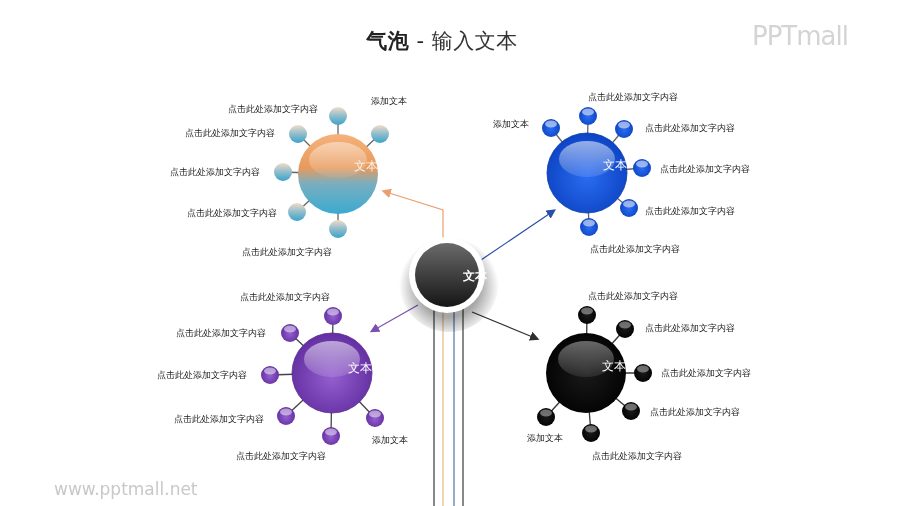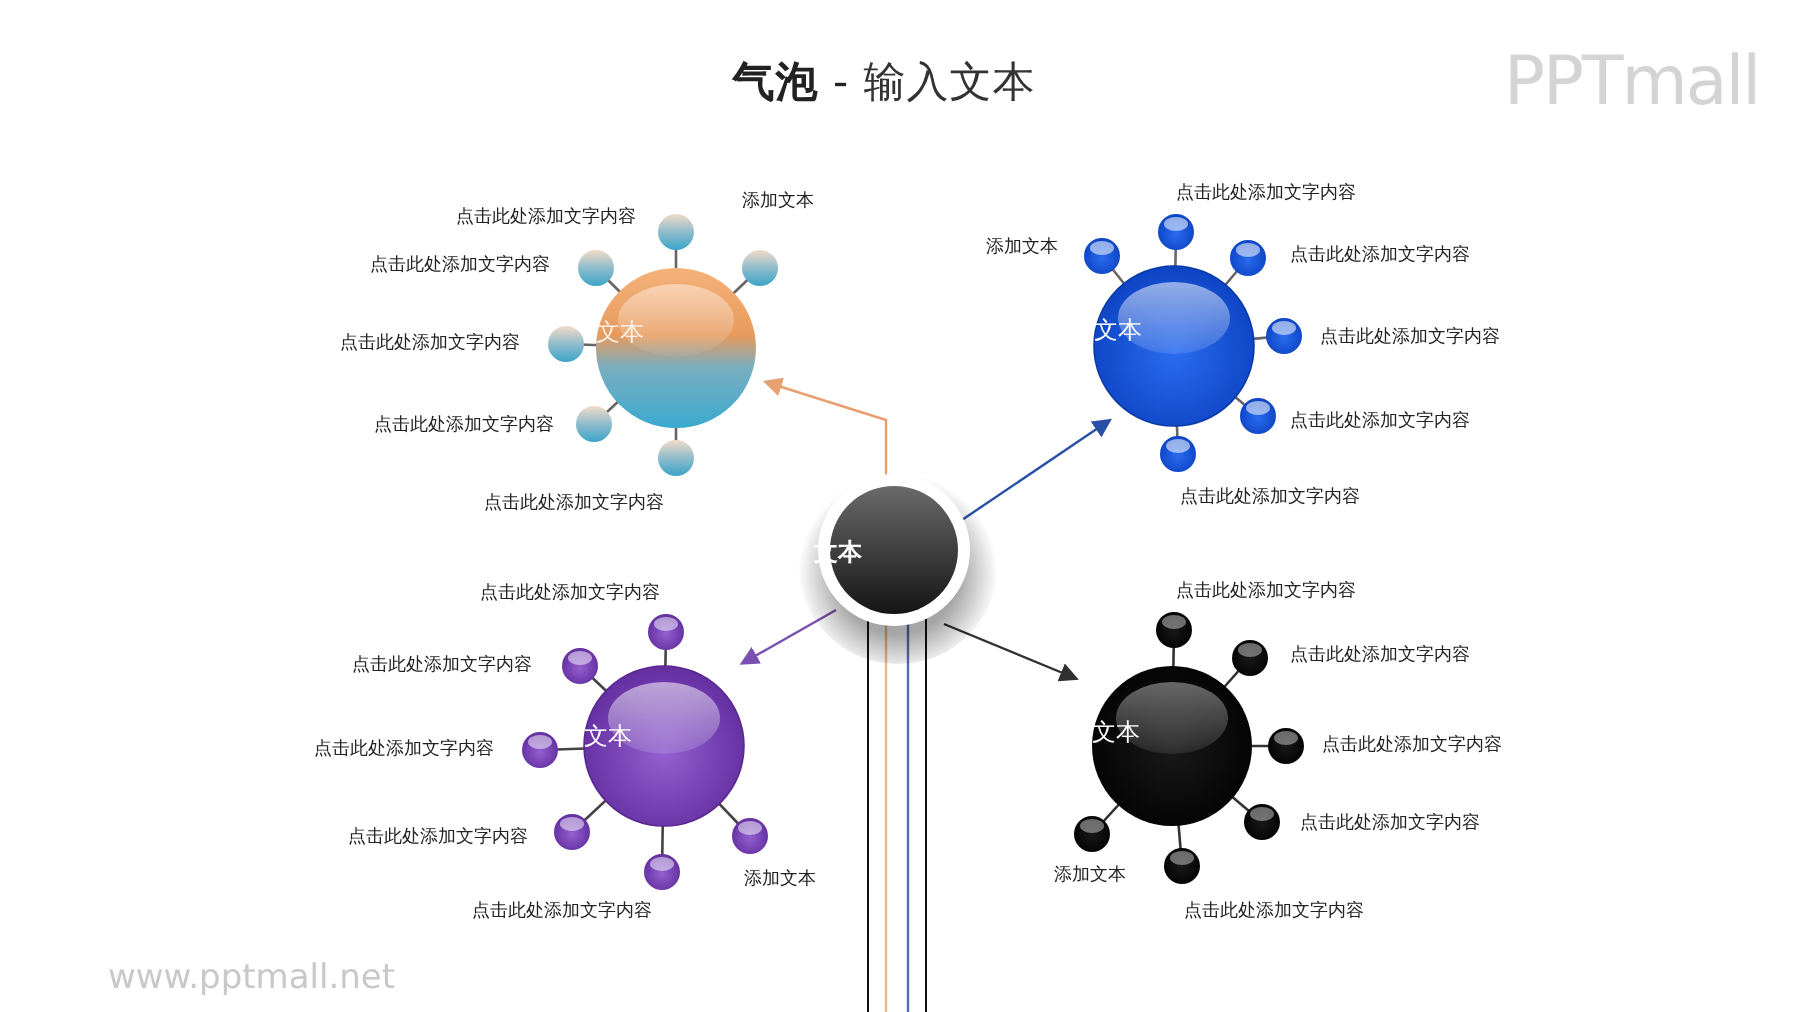--- a/index.html
+++ b/index.html
@@ -1,25 +1,25 @@
 <!DOCTYPE html>
 <html><head>
 <meta charset="utf-8">
 <style>
   html, body { margin:0; padding:0; }
   body { width:900px; height:506px; background:#ffffff; position:relative; overflow:hidden;
          font-family:"DejaVu Sans", "Liberation Sans", sans-serif; }
   .title { position:absolute; top:27px; left:0; width:884px; text-align:center; font-size:21px; color:#222; letter-spacing:0.5px; }
   .title b { font-weight:bold; }
   .title .rest { font-weight:normal; color:#333; }
-  .logo { position:absolute; left:752px; top:21px; font-size:34px; color:#d4d4d4; font-family:"DejaVu Sans", sans-serif; letter-spacing:-1px; font-weight:normal; }
+  .logo { position:absolute; left:752px; top:21px; font-size:26px; color:#d4d4d4; font-family:"DejaVu Sans", sans-serif; letter-spacing:-1px; font-weight:normal; }
   .footer { position:absolute; left:54px; top:479px; font-size:17px; color:#c8c8c8; }
   svg.diagram { position:absolute; left:0; top:0; }
   .lbl { position:absolute; font-size:9px; color:#222; white-space:nowrap; line-height:11px; }
-  .hub-label { position:absolute; color:#fff; font-size:12px; text-align:left; width:80px; }
+  .hub-label { position:absolute; color:#fff; font-size:12px; text-align:right; width:80px; }
 </style>
 </head>
 <body>
 
 <div class="title">
   <b>气泡</b><span> - </span><span class="rest">输入文本</span>
 </div>
 <div class="logo">PPTmall</div>
 
 <svg class="diagram" width="900" height="506" viewBox="0 0 900 506">

